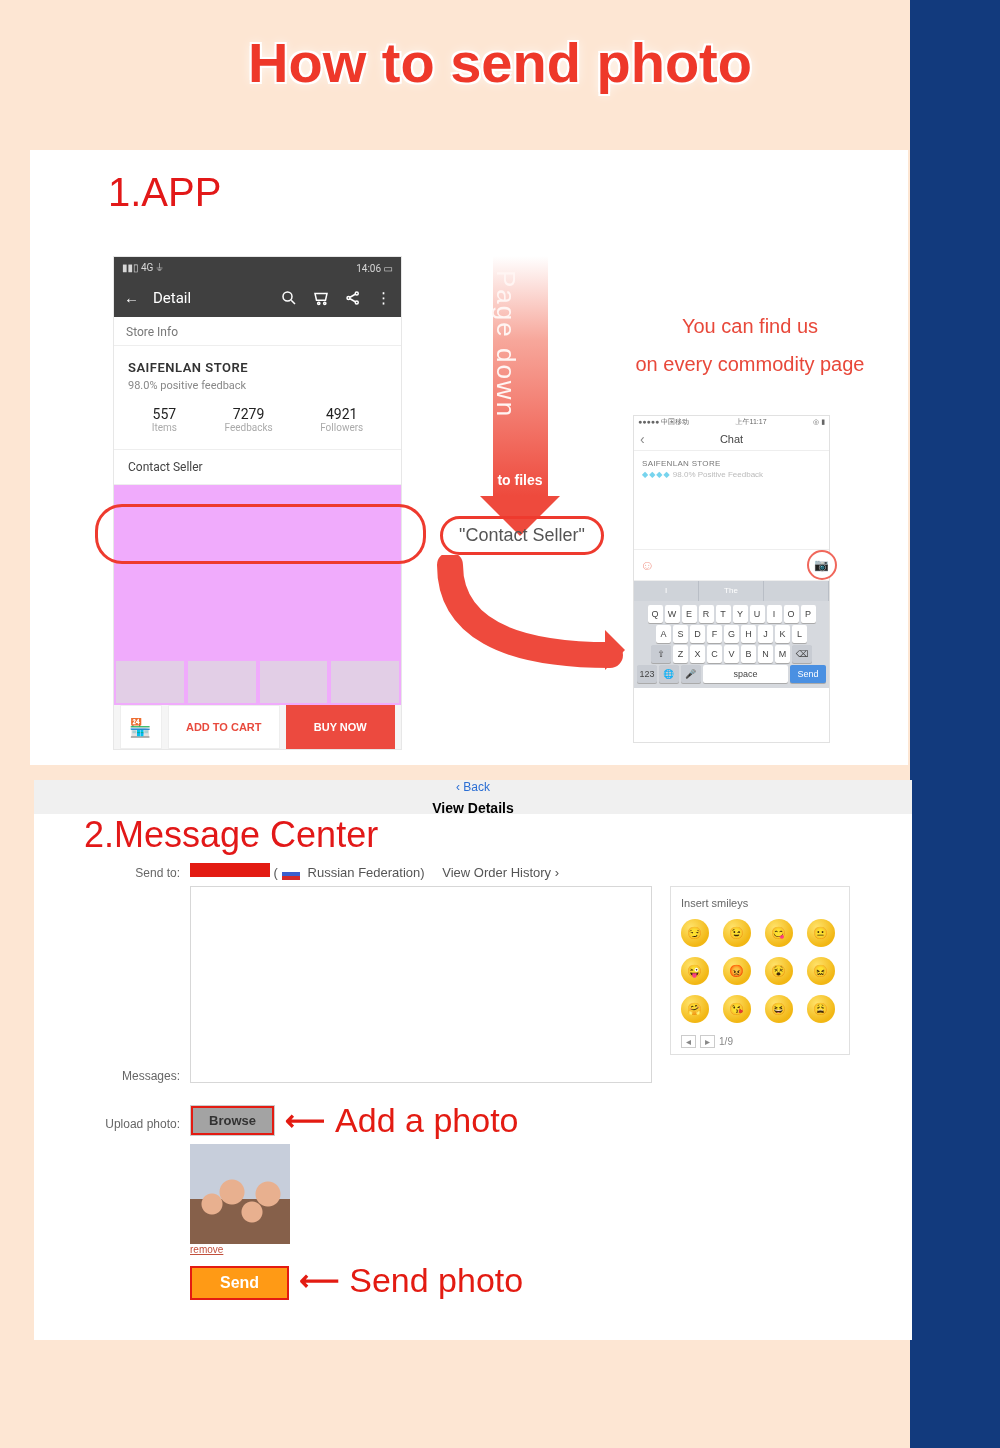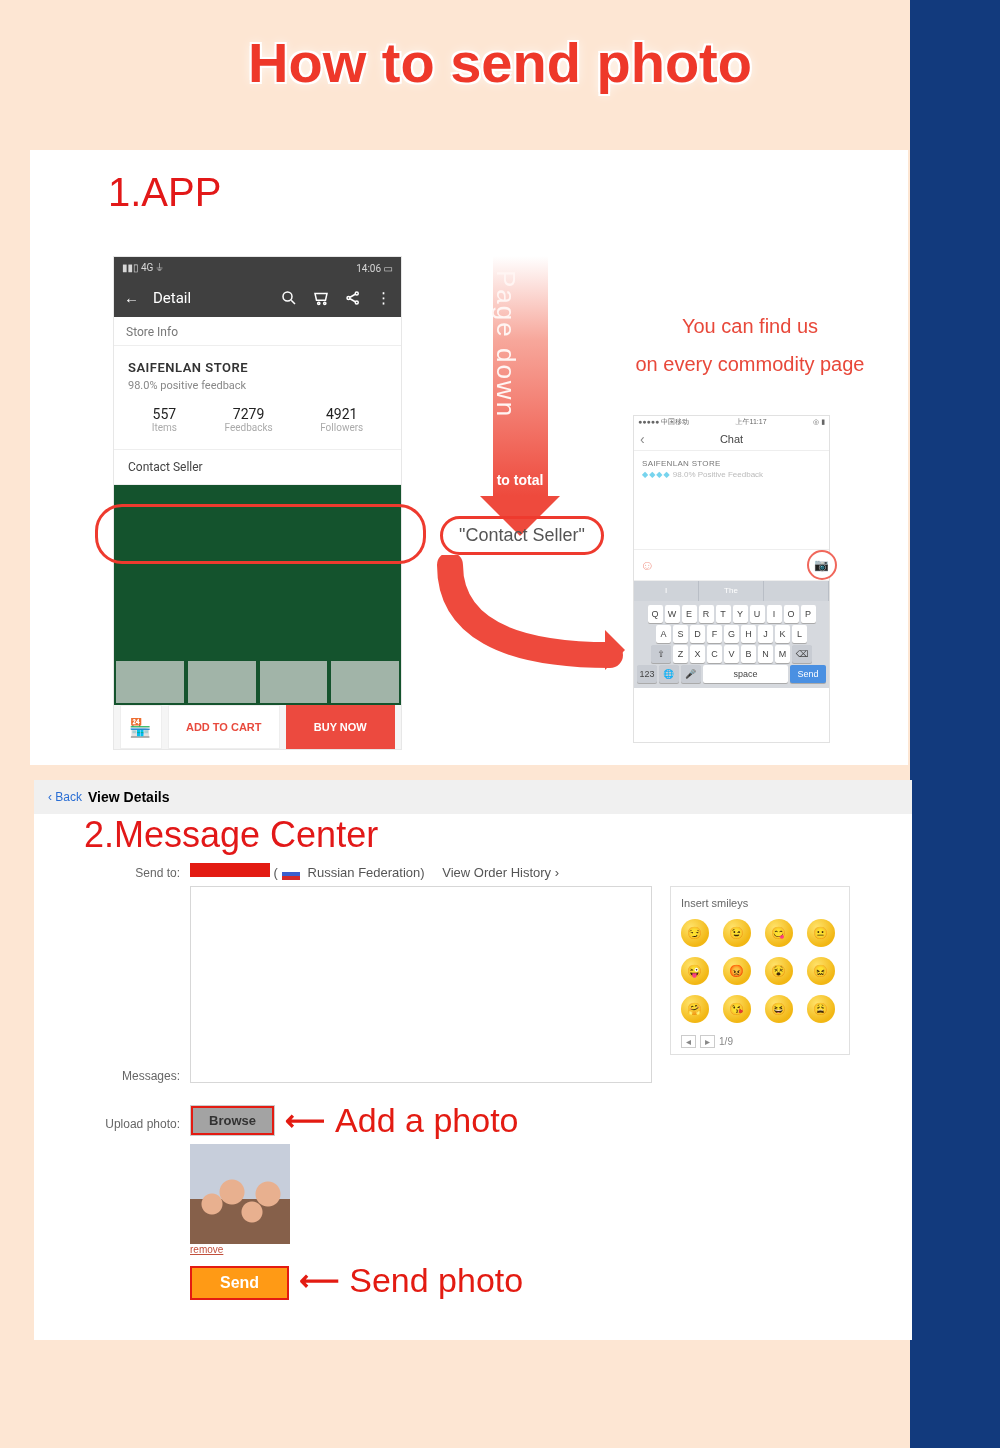--- a/index.html
+++ b/index.html
@@ -25,21 +25,21 @@
   }
   .section-h{
     color:#e21818;font-size:40px;font-weight:400;
   }
   .panel1-h{position:absolute;left:108px;top:170px}
 
   
   .phone1{
     position:absolute;left:113px;top:256px;
     width:287px;height:492px;
-    background:#14532d;border:1px solid #e7e7e7;
+    background:#f0abfc;border:1px solid #e7e7e7;
     font-family:-apple-system,Roboto,Arial,sans-serif;
     color:#333;
   }
   .p1-status{
     height:22px;background:#404040;color:#d7d7d7;
     font-size:10px;display:flex;align-items:center;justify-content:space-between;
     padding:0 8px;box-sizing:border-box;
   }
   .p1-bar{
     height:38px;background:#404040;color:#fff;
@@ -176,21 +176,21 @@
   .key.space{flex:1}
   .key.send{background:#4a90e2;color:#fff;width:36px}
 
   
   .panel2{
     position:absolute;left:34px;top:780px;
     width:878px;height:560px;background:#fff;
   }
   .p2hdr{
     background:#f0f0f0;height:34px;display:flex;align-items:center;
-    padding:0 14px;font-size:14px;gap:6px;
+    padding:0 14px;font-size:14px;gap:6px;flex-direction:column;
   }
   .p2hdr .bk{color:#2a6ed4;font-size:12px}
   .p2hdr .vd{font-weight:700}
   .panel2-h{position:absolute;left:50px;top:34px;color:#e21818;font-size:36px}
 
   .mc{
     position:absolute;left:50px;top:80px;right:20px;
     font-size:13px;color:#555;
   }
   .mc-row{display:flex;align-items:flex-end;margin-bottom:6px}
@@ -267,21 +267,21 @@
 <div class="panel-top"></div>
 <div class="section-h panel1-h">1.APP</div>
 
 <div class="side-note">
   <div>You can find us</div>
   <div>on every commodity page</div>
 </div>
 
 <div class="arrow-col">
   <div class="arrow-body">
-    <span>to total</span>
+    <span>to files</span>
   </div>
   <div class="arrow-head"></div>
 </div>
 <div class="page-down">Page down</div>
 <div class="contact-pill">"Contact Seller"</div>
 
 <svg class="curve" viewBox="0 0 200 115">
   <path d="M20 10 Q 20 100 180 100" stroke="#ee4a3d" stroke-width="26" fill="none" stroke-linecap="round"></path>
   <polygon points="180,80 200,100 180,120" fill="#ee4a3d" transform="translate(-5,-5)"></polygon>
 </svg>

